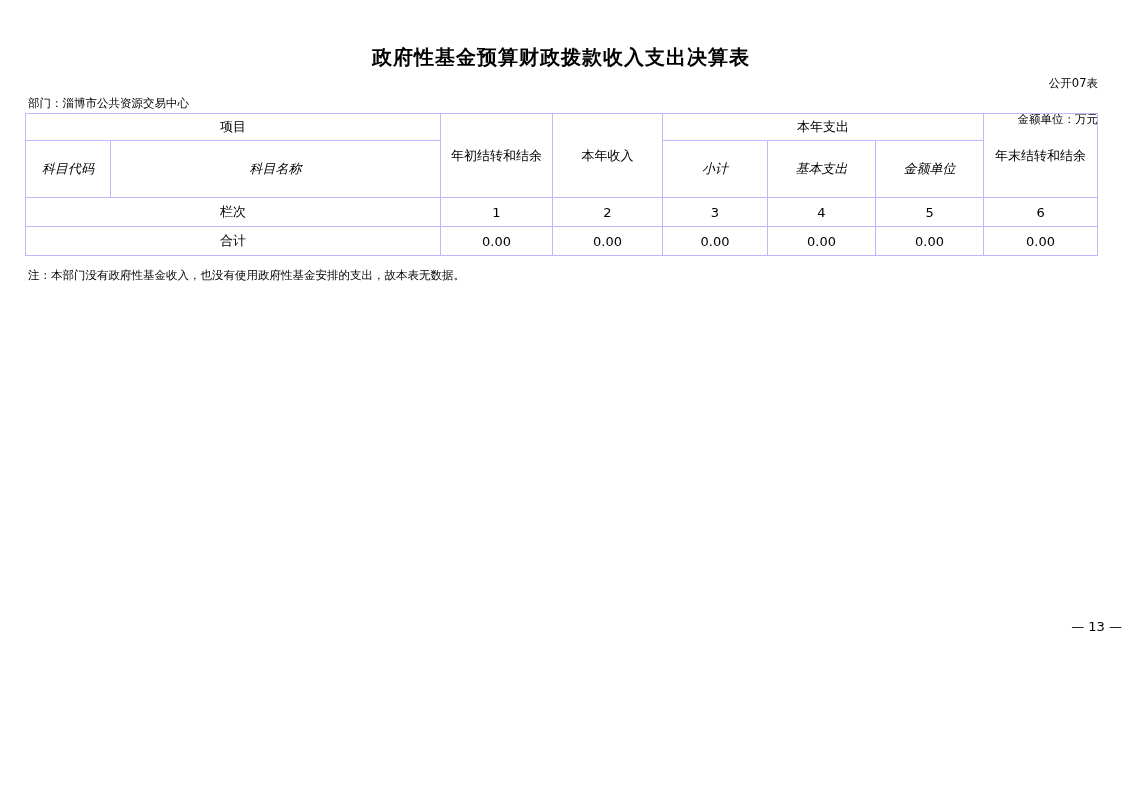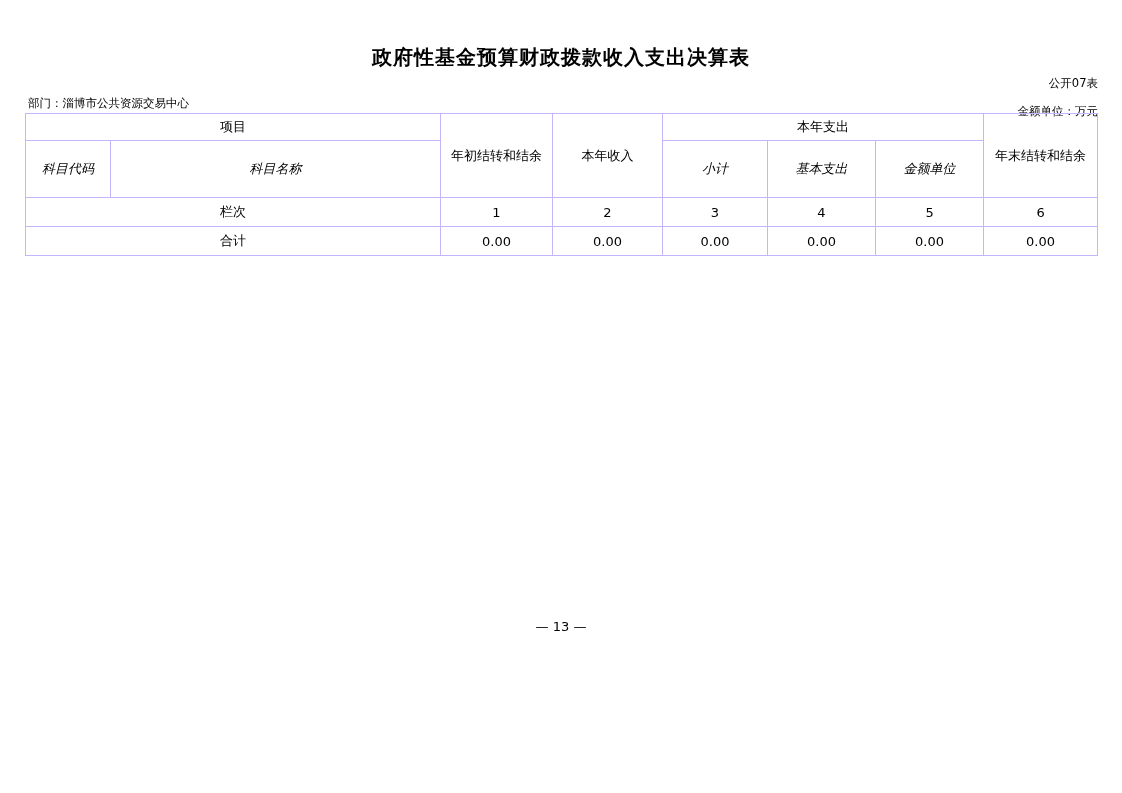--- a/index.html
+++ b/index.html
@@ -42,21 +42,21 @@
   }
   .dept-line {
     position: absolute;
     top: 96px;
     left: 28px;
     font-size: 11.5px;
     font-family: "DejaVu Sans", "Liberation Sans", sans-serif;
   }
   .unit-line {
     position: absolute;
-    top: 104px;
+    top: 112px;
     right: 24px;
     font-size: 11.5px;
     font-family: "DejaVu Sans", "Liberation Sans", sans-serif;
   }
   table.main {
     position: absolute;
     top: 113px;
     left: 25px;
     width: 1072px;
     border-collapse: collapse;
@@ -85,21 +85,21 @@
     top: 268px;
     left: 28px;
     font-size: 11.5px;
     font-family: "DejaVu Sans", "Liberation Sans", sans-serif;
   }
   .page-number {
     position: absolute;
     bottom: 40px;
     left: 0;
     width: 1122px;
-    text-align: center;
+    text-align: right;
     font-size: 13px;
     font-family: "DejaVu Sans", "Liberation Sans", sans-serif;
   }
 </style>
 </head>
 <body>
 
 <div class="page">
 
   <div class="doc-title">政府性基金预算财政拨款收入支出决算表</div>
@@ -147,15 +147,16 @@
         <td class="num">0.00</td>
         <td class="num">0.00</td>
         <td class="num">0.00</td>
         <td class="num">0.00</td>
         <td class="num">0.00</td>
         <td class="num">0.00</td>
       </tr>
     </tbody>
   </table>
 
+  <div class="note">注：本部门没有政府性基金收入，也没有使用政府性基金安排的支出，故本表无数据。</div>
   <div class="page-number">— 13 —</div>
 
 </div>
 
 </body></html>

